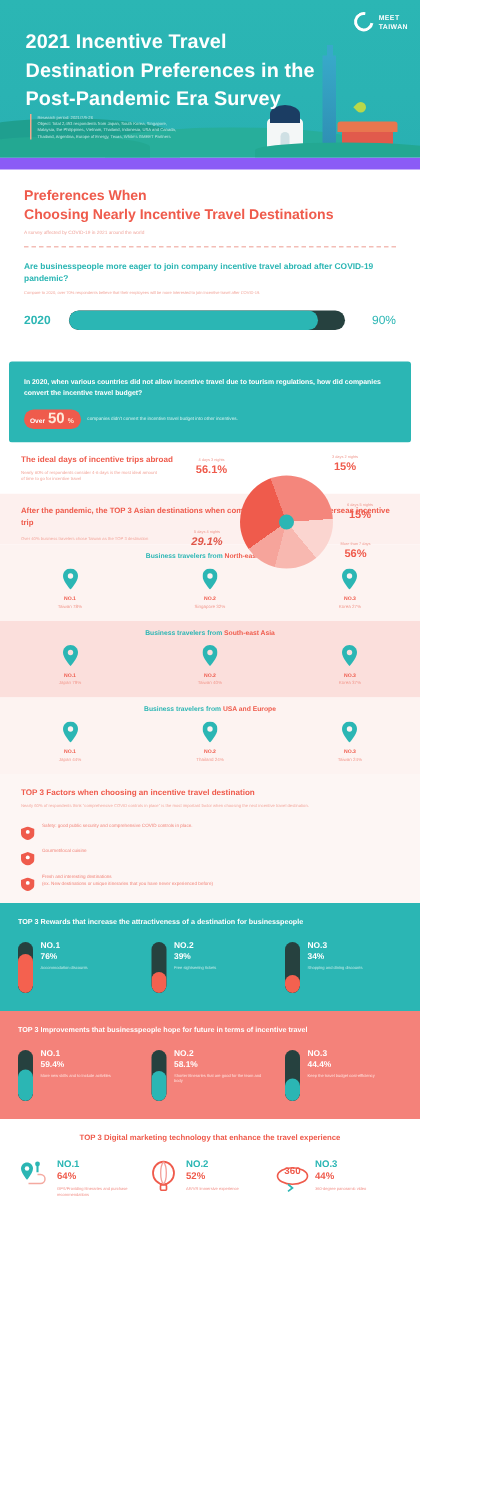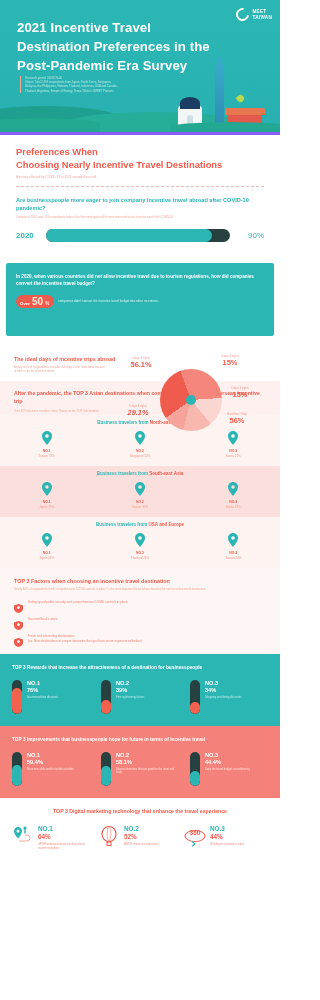--- a/index.html
+++ b/index.html
@@ -7,21 +7,21 @@
     width: 280px; height: 1000px;
     font-family: "Liberation Sans", sans-serif;
     background: #ffffff;
     overflow: hidden;
   }
   .page { width: 280px; height: 1000px; position: relative; }
 
   
   .header {
     position: relative;
-    height: 132px;
+    height: 105px;
     background: linear-gradient(180deg, #2bb6b4 0%, #2ab3b3 60%, #29b0b2 100%);
     overflow: hidden;
   }
   .logo {
     position: absolute; top: 8px; right: 8px;
     display: flex; align-items: center; gap: 3px;
   }
   .logo-mark {
     width: 13px; height: 13px; position: relative;
     border: 2.2px solid #ffffff; border-radius: 50%;
@@ -49,41 +49,41 @@
   .dome { position:absolute; bottom: 6px; right: 78px; width: 24px; height: 20px;
           background:#f4f7f7; border-radius: 3px 3px 0 0; }
   .dome::before { content:""; position:absolute; top:-9px; left:2px; width:20px; height:12px;
           background:#1b3d63; border-radius: 50% 50% 0 0; }
   .dome-door { position:absolute; bottom:0; left:9px; width:6px; height:11px; background:#cfe0e4; border-radius:3px 3px 0 0; }
   .house { position:absolute; bottom: 4px; right: 18px; width: 34px; height: 14px; background:#e15a4c; border-radius:1px; }
   .house::before { content:""; position:absolute; top:-6px; left:-3px; width:40px; height:7px; background:#e8764f; border-radius:2px 2px 0 0;}
   .balloon { position:absolute; bottom: 30px; right: 36px; width:7px; height:7px; background:#b9d84a; border-radius:50% 50% 50% 0; transform:rotate(45deg); }
 
   
-  .sec-pref { background:#ffffff; padding: 10px 16px 6px 16px; border-top: 3px solid #8b5cf6; }
+  .sec-pref { background:#ffffff; padding: 10px 16px 6px 16px; border-top: 8px solid #8b5cf6; }
   .pref-title { color:#ef5b4c; font-size:9.4px; font-weight:bold; line-height:13px; }
   .pref-sub { color:#f0a79e; font-size:3.2px; margin-top:4px; }
   .dotted { border-top:1px dashed #f3bdb6; margin:7px 0 9px 0; }
 
   .q-title { color:#2bb6b4; font-size:5.6px; font-weight:bold; line-height:8.4px; }
   .q-sub { color:#f2a79c; font-size:2.7px; margin-top:3px; line-height:4px; }
 
   .bars { margin-top:9px; }
   .bar-row { display:flex; align-items:center; margin-bottom:7px;justify-content:flex-end; }
   .bar-year { font-size:8px; font-weight:bold; width:30px; }
   .y2020 { color:#2bb6b4; }
   .y2021 { color:#ef5b4c; }
   .bar-track { flex:1; height:13px; background:#26413f; border-radius:7px; position:relative; overflow:hidden; }
   .bar-fill { position:absolute; left:0; top:0; height:100%; border-radius:7px; }
   .f2020 { background:#2bb6b4; }
   .f2021 { background:#f4614f; }
   .bar-val { font-size:8px; font-weight:normal; width:34px; text-align:right; }
 
   
-  .sec-budget { background:#2bb6b4; margin:8px 6px 11px 6px; border-radius:2px; padding:10px 10px 28px 10px; }
+  .sec-budget { background:#2bb6b4; margin:8px 6px 0 6px; border-radius:2px; padding:10px 10px 9px 10px; }
   .budget-q { color:#ffffff; font-size:4.6px; font-weight:bold; line-height:7px; }
   .budget-call { display:flex; align-items:center; gap:4px; margin-top:8px; }
   .over-pill { background:#ef5b4c; color:#fff; border-radius:8px; padding:1px 5px 1px 4px;
                display:flex; align-items:baseline; gap:2px; }
   .over-word { font-size:4.4px; font-weight:bold; }
   .over-num { font-size:10px; font-weight:bold; color:#ffe9d8; }
   .over-pct { font-size:4.6px; font-weight:bold; color:#ffe9d8; }
   .budget-note { color:#d8f2ef; font-size:3.1px; line-height:4.4px; }
 
   

